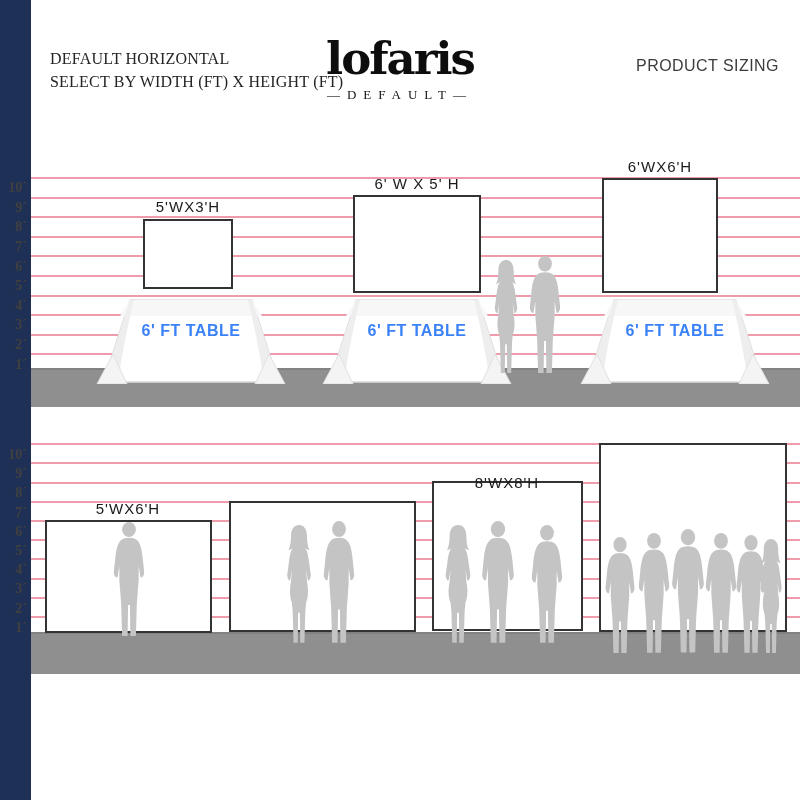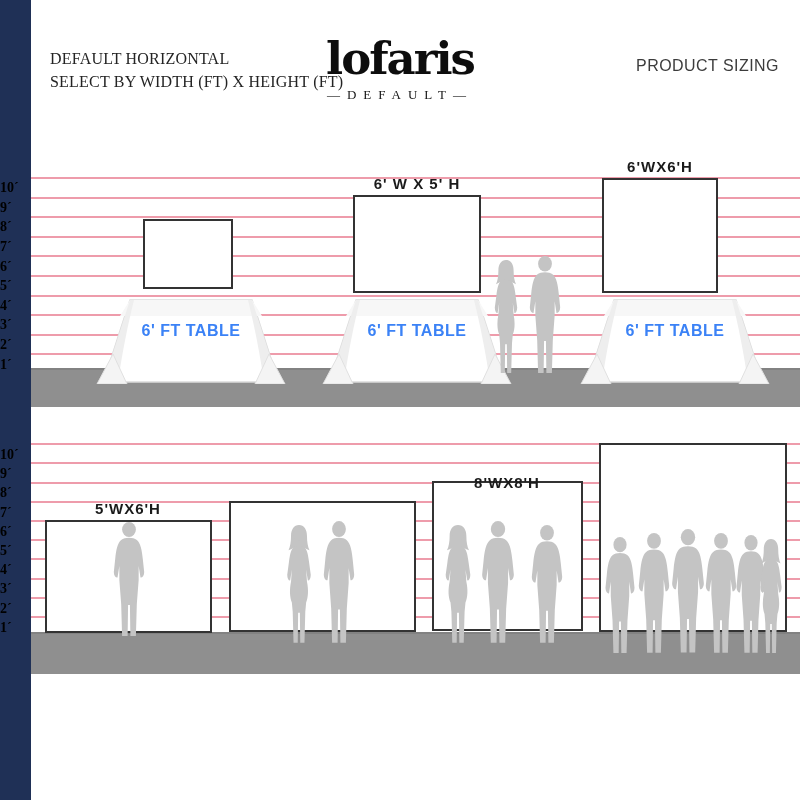--- a/index.html
+++ b/index.html
@@ -24,26 +24,26 @@
   .grid{position:absolute;left:31px;width:769px;}
   .grid.s1{top:177px;height:179px;
     background:repeating-linear-gradient(to bottom,#ee9cab 0px,#ee9cab 2px,transparent 2px,transparent 19.6px);}
   .grid.s2{top:443px;height:176px;
     background:repeating-linear-gradient(to bottom,#ee9cab 0px,#ee9cab 2px,transparent 2px,transparent 19.25px);}
   .floor{position:absolute;left:31px;width:769px;background:#8f8f8f;border-top:2px solid #828282;box-sizing:border-box;}
   .floor.s1{top:368px;height:39px;}
   .floor.s2{top:632px;height:42px;}
 
   
-  .ruler-label{position:absolute;left:0;width:27px;color:#000000;
+  .ruler-label{position:absolute;left:0;width:27px;text-align:right;color:#404040;
                font-family:"Liberation Serif", serif;font-weight:bold;font-size:14px;line-height:15px;}
 
   
   .backdrop{position:absolute;background:#ffffff;border:2px solid #333333;box-sizing:border-box;z-index:2;}
-  .size-label{position:absolute;width:170px;text-align:center;font-size:15px;font-weight:bold;
+  .size-label{position:absolute;width:170px;text-align:center;font-size:15px;font-weight:normal;
               color:#1a1a1a;letter-spacing:1px;z-index:4;}
 
   
   .table-svg{position:absolute;z-index:3;}
   .table-label{position:absolute;width:210px;text-align:center;font-size:16px;font-weight:bold;
                color:#3b82f6;letter-spacing:.5px;z-index:4;}
 
   
   .sil-svg{position:absolute;z-index:3;}
   .sil{fill:#c4c4c4;}
@@ -98,20 +98,21 @@
   <span class="ruler-label" style="top:219px">8´</span>
   <span class="ruler-label" style="top:239px">7´</span>
   <span class="ruler-label" style="top:259px">6´</span>
   <span class="ruler-label" style="top:278px">5´</span>
   <span class="ruler-label" style="top:298px">4´</span>
   <span class="ruler-label" style="top:317px">3´</span>
   <span class="ruler-label" style="top:337px">2´</span>
   <span class="ruler-label" style="top:357px">1´</span>
 
   <div class="backdrop" style="left:143px;top:219px;width:90px;height:70px"></div>
+  <div class="size-label" style="left:103px;top:198px">5'WX3'H</div>
 
   <div class="backdrop" style="left:353px;top:195px;width:128px;height:98px"></div>
   <div class="size-label" style="left:332px;top:175px">6' W X 5' H</div>
 
   <div class="backdrop" style="left:602px;top:178px;width:116px;height:115px"></div>
   <div class="size-label" style="left:575px;top:158px">6'WX6'H</div>
 
   <svg class="table-svg" style="left:86px;top:298px" width="210" height="86">
       <use href="#table-cloth"></use>
     </svg>

